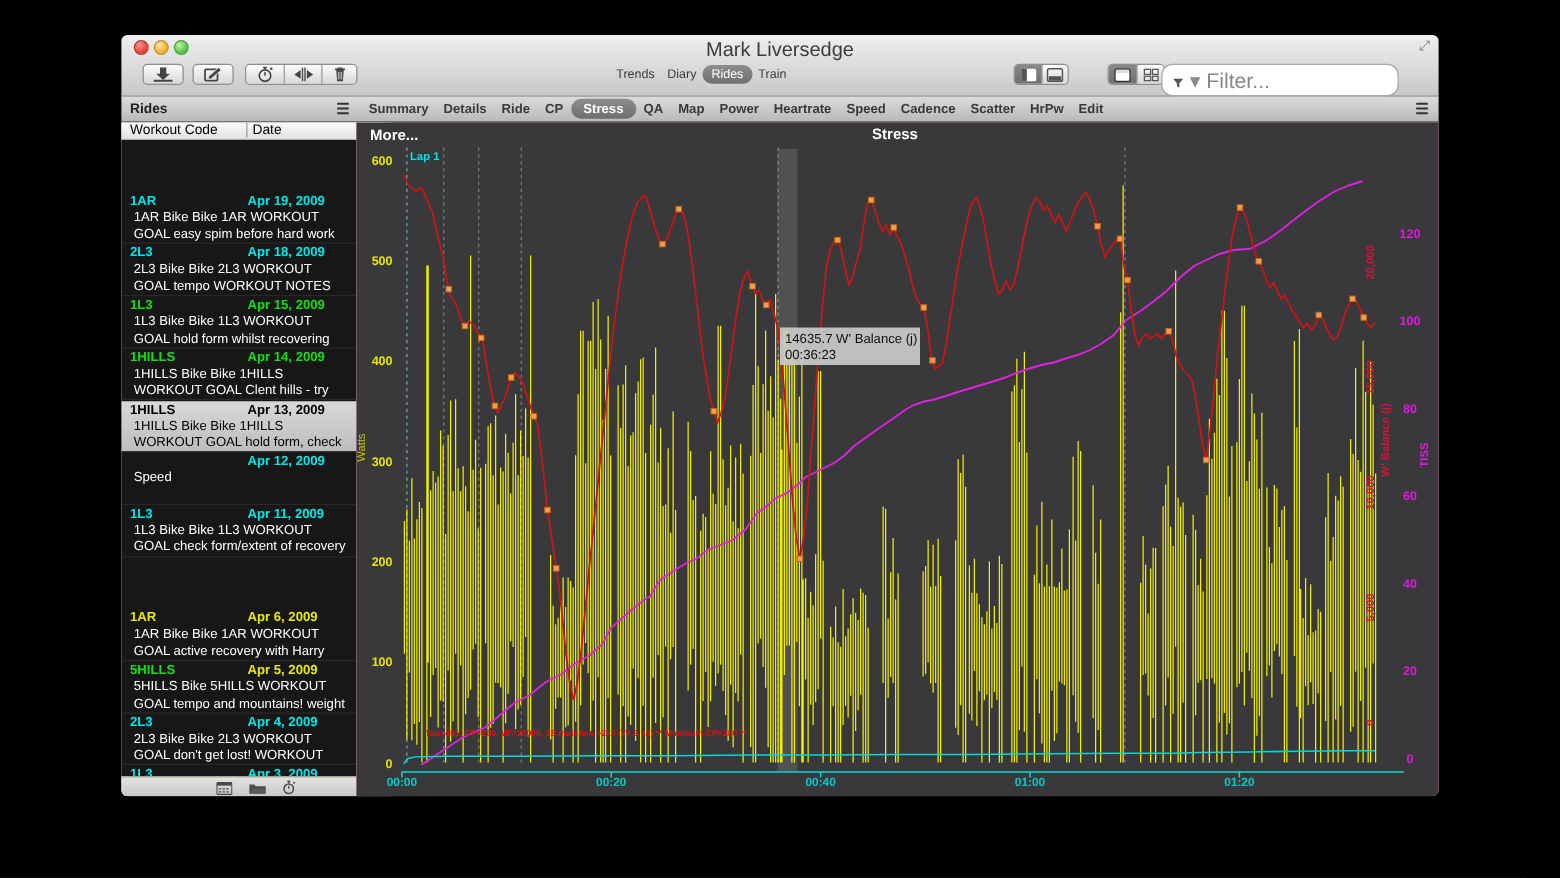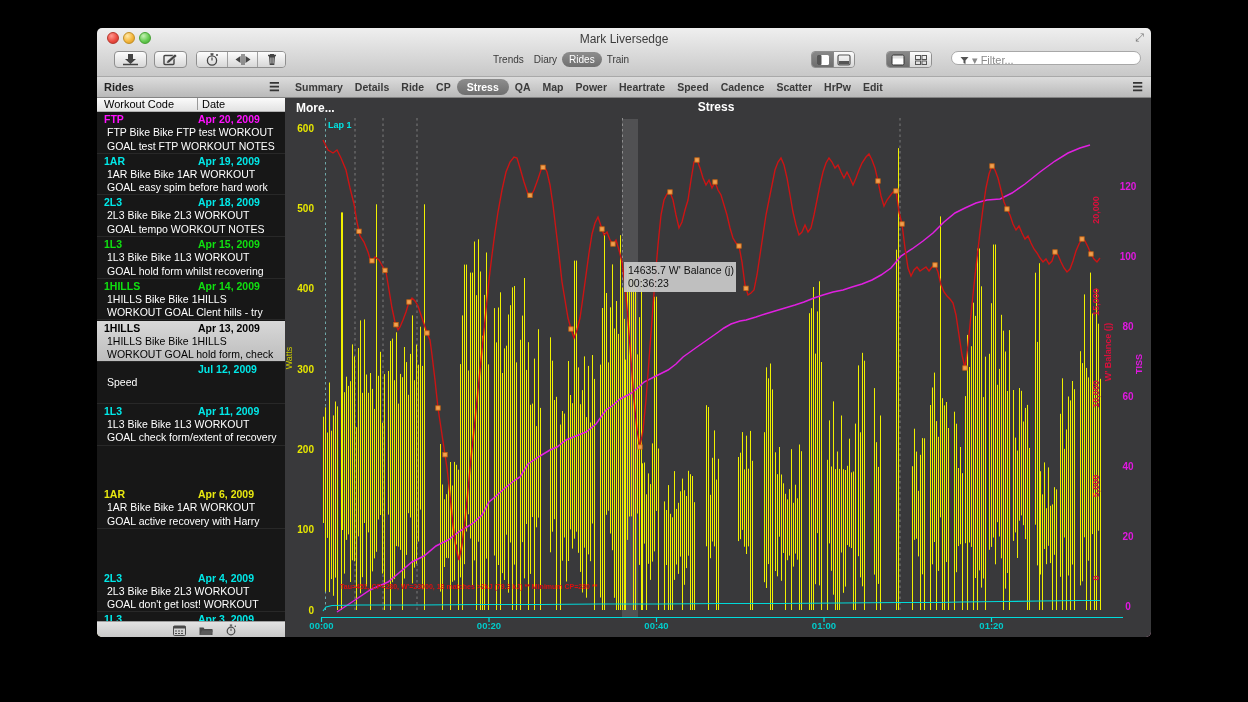--- a/index.html
+++ b/index.html
@@ -1,30 +1,30 @@
 <!DOCTYPE html>
 <html><head><meta charset="utf-8"><style>
 * {margin:0;padding:0;box-sizing:border-box}
 html,body {width:1248px;height:702px;background:#000;font-family:"Liberation Sans",sans-serif;overflow:hidden}
 .window {position:absolute;left:97px;top:28px;width:1054px;height:609px;border-radius:5px;overflow:hidden;background:#1a1a1a}
 .chrome {position:absolute;left:0;top:0;width:100%;height:48px;background:linear-gradient(#efefef,#c8c8c8)}
 .tl {position:absolute;top:4px;width:12px;height:12px;border-radius:50%}
-.title {position:absolute;width:100%;text-align:center;top:4px;font-size:12px;color:#3c3c3c}
+.title {position:absolute;width:100%;text-align:center;top:4px;font-size:16px;color:#3c3c3c}
 .zoomic {position:absolute;right:7px;top:3px;color:#7a7a7a;font-size:11px}
 .tabrow {position:absolute;left:0;top:48px;width:100%;height:22px;background:linear-gradient(#dcdcdc,#b9b9b9);border-top:1px solid #a9a9a9;border-bottom:1px solid #838383}
 .btn {position:absolute;top:23px;height:17px;background:linear-gradient(#fdfdfd,#d7d7d7);border:1px solid #8f8f8f;border-radius:4px}
 .btn svg {display:block;margin:auto}
 .tabs1 {position:absolute;top:26px;font-size:10px;font-weight:normal;color:#3a3a3a;white-space:nowrap}
 .pill {background:linear-gradient(#8d8d8d,#707070);color:#fff;border-radius:9px;padding:2px 7px}
 .t1 {padding:2px 5px}
 .seg {position:absolute;top:23px;height:17px;border:1px solid #8f8f8f;border-radius:4px;overflow:hidden;display:flex}
 .seg div {width:21px;height:100%;display:flex;align-items:center;justify-content:center}
 .seg .on {background:linear-gradient(#888,#6e6e6e)}
 .seg .off {background:linear-gradient(#fdfdfd,#d7d7d7)}
-.filter {position:absolute;left:854px;top:23px;width:190px;height:14px;background:#fff;border:1px solid #a8a8a8;border-radius:9px;font-size:11px;color:#8a8a8a;padding:2px 8px;white-space:nowrap}
+.filter {position:absolute;left:832px;top:23px;width:190px;height:26px;background:#fff;border:1px solid #a8a8a8;border-radius:9px;font-size:17px;color:#8a8a8a;padding:2px 8px;white-space:nowrap}
 .sidebar {position:absolute;left:0;top:70px;width:216px;bottom:0;background:#fef9c3}
 .sbheadrow {position:absolute;left:0;top:0;width:100%;height:14px;background:linear-gradient(#fbfbfb,#e2e2e2);border-bottom:1px solid #b0b0b0;font-size:11px;color:#000}
 .sblist {position:absolute;left:0;top:14px;width:100%;bottom:16px;background:#171717;overflow:hidden}
 .row {position:absolute;left:0;width:100%;height:41.7px;border-bottom:1px solid #282828;font-size:10.5px}
 .row.sel {background:linear-gradient(#d8d8d8,#bdbdbd)}
 .l1 {position:relative;height:14px;font-weight:bold}
 .code {position:absolute;left:7px;top:1px}
 .date {position:absolute;left:101px;top:1px}
 .l2 {padding:0 8px 0 10px;height:13.5px;line-height:13.5px;white-space:nowrap;overflow:hidden}
 .bar {position:absolute;right:1px;top:0;width:5px;height:100%}
@@ -120,29 +120,20 @@
     <span class="ham" style="position:absolute;left:172px;top:3px">☰</span>
     <span class="tabs2" style="left:192px"><span class="t1">Summary</span><span class="t1">Details</span><span class="t1">Ride</span><span class="t1">CP</span><span class="pill2">Stress</span><span class="t1">QA</span><span class="t1">Map</span><span class="t1">Power</span><span class="t1">Heartrate</span><span class="t1">Speed</span><span class="t1">Cadence</span><span class="t1">Scatter</span><span class="t1">HrPw</span><span class="t1">Edit</span></span>
     <span class="ham" style="position:absolute;right:8px;top:3px">☰</span>
   </div>
   <div class="sidebar">
     <div class="sbheadrow">
         <span style="position:absolute;left:7px;top:0px">Workout Code</span>
         <span style="position:absolute;left:100px;top:0px;border-left:1px solid #999;padding-left:4px">Date</span>
       </div>
     <div class="sblist">
-<div class="row" style="top:0.0px">
-<div class="l1">
-            <span class="code" style="color:#ff10ff">FTP</span>
-            <span class="date" style="color:#ff10ff">Apr 20, 2009</span>
-          </div>
-<div class="l2" style="color:#fff">FTP Bike Bike FTP test WORKOUT</div>
-<div class="l2" style="color:#fff">GOAL test FTP  WORKOUT NOTES</div>
-          <div class="bar" style="background:#ff10ff"></div>
-        </div>
 <div class="row" style="top:41.7px">
 <div class="l1">
             <span class="code" style="color:#00e8e8">1AR</span>
             <span class="date" style="color:#00e8e8">Apr 19, 2009</span>
           </div>
 <div class="l2" style="color:#fff">1AR Bike Bike 1AR WORKOUT</div>
 <div class="l2" style="color:#fff">GOAL easy spim before hard work</div>
         </div>
 <div class="row" style="top:83.4px">
 <div class="l1">
@@ -174,41 +165,50 @@
 <div class="l1">
             <span class="code" style="color:#000">1HILLS</span>
             <span class="date" style="color:#000">Apr 13, 2009</span>
           </div>
 <div class="l2" style="color:#000">1HILLS Bike Bike 1HILLS</div>
 <div class="l2" style="color:#000">WORKOUT GOAL hold form, check</div>
         </div>
 <div class="row" style="top:250.2px">
 <div class="l1">
             <span class="code" style="color:#00e8e8"></span>
-            <span class="date" style="color:#00e8e8">Jul 12, 2009</span>
+            <span class="date" style="color:#00e8e8">Apr 12, 2009</span>
           </div>
 <div class="l2" style="color:#fff">Speed</div>
 <div class="l2" style="color:#fff"></div>
         </div>
 <div class="row" style="top:291.9px">
 <div class="l1">
             <span class="code" style="color:#00e8e8">1L3</span>
             <span class="date" style="color:#00e8e8">Apr 11, 2009</span>
           </div>
 <div class="l2" style="color:#fff">1L3 Bike Bike 1L3 WORKOUT</div>
 <div class="l2" style="color:#fff">GOAL check form/extent of recovery</div>
         </div>
 <div class="row" style="top:375.3px">
 <div class="l1">
             <span class="code" style="color:#e8e810">1AR</span>
             <span class="date" style="color:#e8e810">Apr 6, 2009</span>
           </div>
 <div class="l2" style="color:#fff">1AR Bike Bike 1AR WORKOUT</div>
 <div class="l2" style="color:#fff">GOAL active recovery with Harry</div>
           <div class="bar" style="background:#e8e810"></div>
+        </div>
+<div class="row" style="top:417.0px">
+<div class="l1">
+            <span class="code" style="color:#10e010">5HILLS</span>
+            <span class="date" style="color:#e8e810">Apr 5, 2009</span>
+          </div>
+<div class="l2" style="color:#fff">5HILLS Bike 5HILLS WORKOUT</div>
+<div class="l2" style="color:#fff">GOAL tempo and mountains! weight</div>
+          <div class="bar" style="background:#10e010"></div>
         </div>
 <div class="row" style="top:458.7px">
 <div class="l1">
             <span class="code" style="color:#00e8e8">2L3</span>
             <span class="date" style="color:#00e8e8">Apr 4, 2009</span>
           </div>
 <div class="l2" style="color:#fff">2L3 Bike Bike 2L3 WORKOUT</div>
 <div class="l2" style="color:#fff">GOAL don't get lost! WORKOUT</div>
         </div>
 <div class="row" style="top:500.4px">

